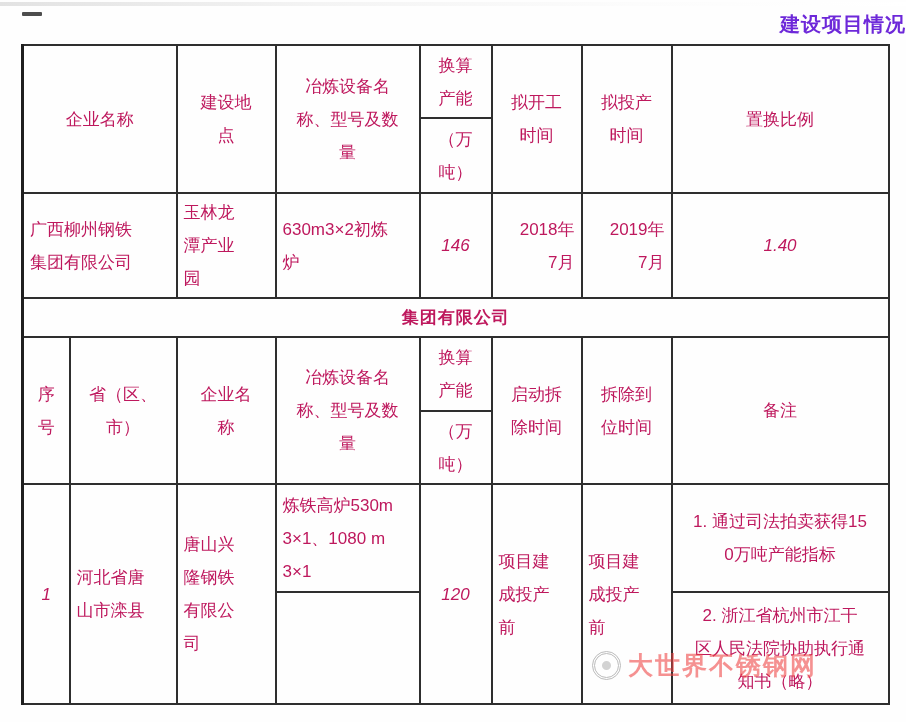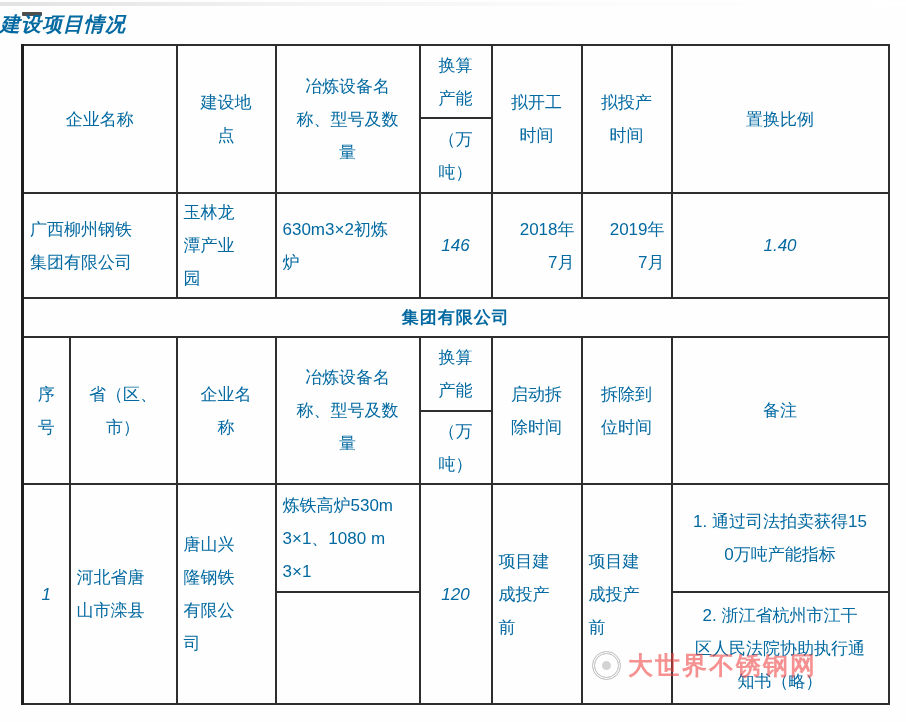--- a/index.html
+++ b/index.html
@@ -12,37 +12,37 @@
   .top-streak {
     position:absolute; top:2px; left:0; width:906px; height:4px;
     background:linear-gradient(to right,#e2e2e2,#f4f4f4 35%,#fcfcfc 70%,#ffffff);
   }
   .top-dash {
     position:absolute; top:12px; left:22px; width:20px; height:4px;
     background:#4d4d4d; border-radius:1px;
   }
   .doc-title {
     position:absolute; top:11px; left:0; width:100%;
-    text-align:left; font-size:20px; font-weight:bold;
-    letter-spacing:1px; color:#0369a1; line-height:26px;font-style:italic;
+    text-align:right; font-size:20px; font-weight:bold;
+    letter-spacing:1px; color:#6d28d9; line-height:26px;
   }
   table.sheet {
     position:absolute; left:21px; top:44px; width:866px;
     border-collapse:collapse; table-layout:fixed;
     border:2px solid #2e2e2e; border-left:3px solid #1f1f1f;
   }
   table.sheet td {
     border:2px solid #2e2e2e;
     font-size:17px; line-height:33px;
     vertical-align:middle;
     padding:2px 6px;
     white-space:pre-wrap;
     word-break:break-all;
     overflow:hidden;
-    color:#0369a1;
+    color:#be185d;
   }
   td.hd { text-align:center; }
   td.ac { text-align:center;font-style:italic; }
   td.al { text-align:left; padding-left:8px; }
   td.date { text-align:right; padding-left:6px; }
   td.remark { text-align:center; padding:4px 6px 4px 13px; line-height:35px; }
   td.section-title {
     text-align:center; font-size:20px; font-weight:bold;
     letter-spacing:1px; color:#1d1d1d; line-height:30px; padding:0;
   }

